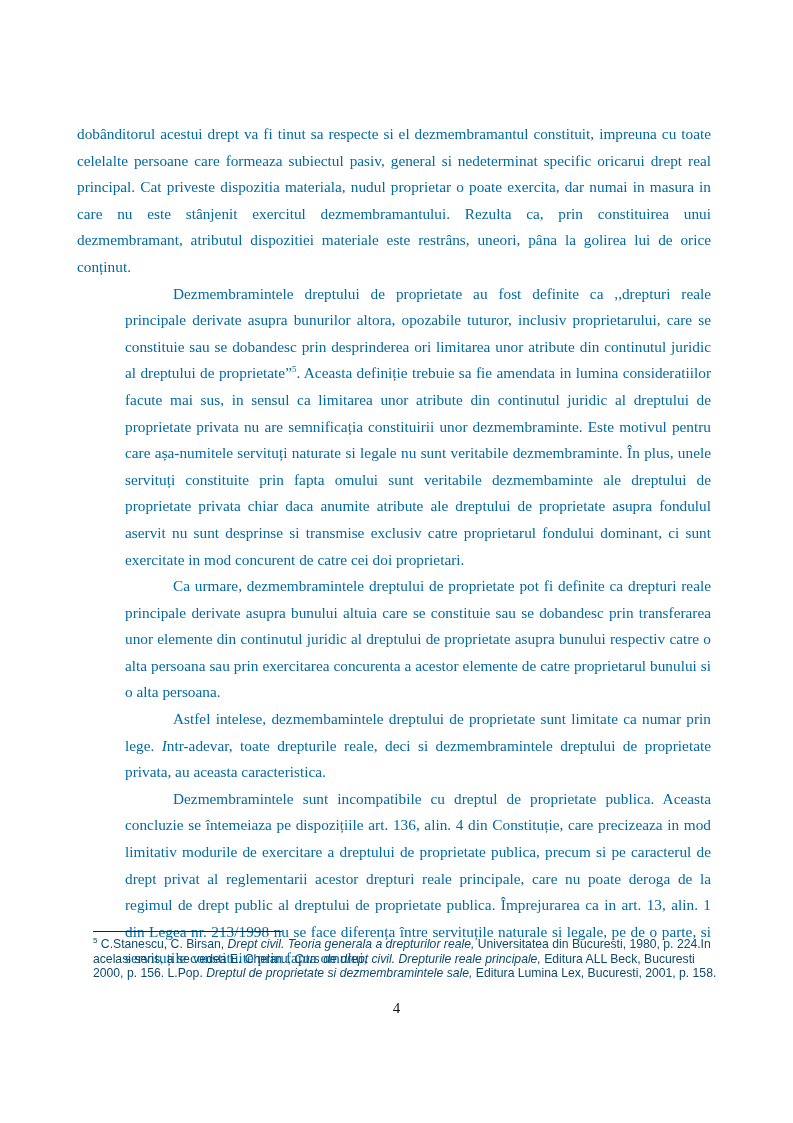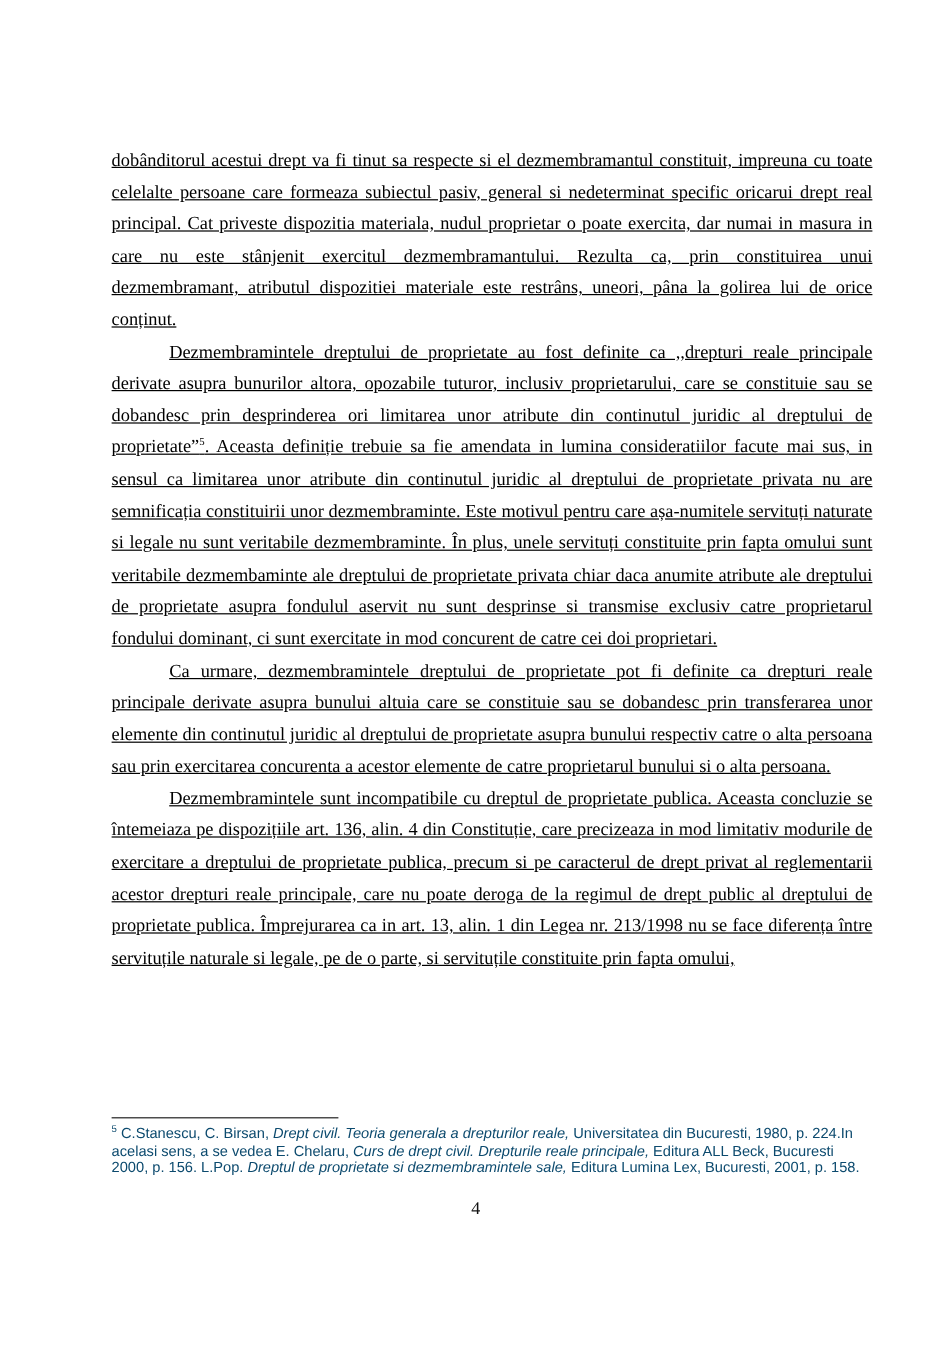--- a/index.html
+++ b/index.html
@@ -1,26 +1,25 @@
 <!DOCTYPE html>
 <html><head>
 <meta charset="utf-8">
 <style>
   html, body { margin: 0; padding: 0; background: #ffffff; }
   body { width: 793px; height: 1123px; position: relative; overflow: hidden; }
   .page { position: absolute; left: 0; top: 0; width: 793px; height: 1123px; background: #fff; }
   .body-text {
-    position: absolute; left: 93px; top: 121px; width: 634px;
+    position: absolute; left: 77px; top: 121px; width: 634px;
     font-family: "Liberation Serif", "DejaVu Serif", serif;
-    font-size: 15.3px; line-height: 26.6px; color: #000000;
+    font-size: 15.3px; line-height: 26.6px; color: #0369a1;
     text-align: justify;
-    text-decoration: underline;
   }
   .body-text p { margin: 0; }
-  .body-text p.indent { text-indent: 48px; }
+  .body-text p.indent { text-indent: 48px; margin-left: 48px; }
   sup { font-size: 9px; line-height: 0; vertical-align: super; }
   .rule { position: absolute; left: 93px; top: 931px; width: 189px; height: 0; border-top: 1px solid #222; }
   .footnote {
     position: absolute; left: 93px; top: 937px; width: 634px;
     font-family: "Liberation Sans", "DejaVu Sans", sans-serif;
     font-size: 12.2px; line-height: 14.6px; color: #0c4a6e;
   }
   .footnote sup { font-size: 8px; }
   .footnote em { font-style: italic; }
   .page-number {
@@ -29,20 +28,21 @@
   }
 </style>
 </head>
 <body>
 
 <div class="page">
   <div class="body-text">
     <p>dobânditorul  acestui drept va fi tinut sa respecte si el dezmembramantul constituit, impreuna cu toate celelalte persoane care formeaza subiectul pasiv, general si nedeterminat specific oricarui drept real principal. Cat priveste dispozitia materiala, nudul proprietar o poate exercita, dar numai in masura in care nu este stânjenit exercitul dezmembramantului. Rezulta ca, prin constituirea unui dezmembramant, atributul dispozitiei materiale este restrâns, uneori, pâna la golirea lui de orice conținut.</p>
     <p class="indent"><span>Dezmembramintele dreptului de proprietate au fost definite ca ,,drepturi reale principale derivate asupra bunurilor altora, opozabile tuturor, inclusiv proprietarului, care se constituie sau se dobandesc prin desprinderea ori limitarea unor atribute din  continutul juridic al dreptului de proprietate”</span><sup>5</sup><span>. Aceasta definiție trebuie sa fie amendata in lumina consideratiilor facute mai sus, in sensul ca limitarea unor atribute din  continutul juridic al dreptului de proprietate privata nu are semnificația constituirii unor dezmembraminte. Este motivul pentru care așa-numitele servituți naturate si legale nu sunt veritabile dezmembraminte. În plus, unele servituți constituite prin fapta omului sunt veritabile dezmembaminte ale dreptului de proprietate privata chiar daca anumite atribute ale dreptului de proprietate asupra fondulul aservit nu sunt desprinse si transmise exclusiv catre proprietarul fondului dominant, ci sunt exercitate in mod concurent de catre cei doi  proprietari.</span></p>
     <p class="indent">Ca urmare, dezmembramintele dreptului de proprietate pot fi definite ca drepturi reale principale derivate asupra bunului altuia care se constituie sau se dobandesc prin transferarea unor elemente din  continutul juridic al dreptului de proprietate asupra bunului respectiv catre o alta persoana sau prin exercitarea concurenta a acestor elemente de catre proprietarul bunului si o alta persoana.</p>
+    <p class="indent"><span>Astfel intelese, dezmembamintele dreptului de proprietate sunt limitate ca numar prin lege. </span><em>I</em><span>ntr-adevar, toate drepturile reale, deci si dezmembramintele dreptului de proprietate privata, au aceasta caracteristica.</span></p>
     <p class="indent">Dezmembramintele sunt incompatibile cu dreptul de proprietate publica. Aceasta concluzie se întemeiaza pe dispozițiile art. 136, alin. 4 din Constituție, care precizeaza in mod limitativ modurile de exercitare a dreptului de proprietate publica, precum si pe caracterul de drept privat al reglementarii acestor drepturi reale principale, care nu poate deroga de la regimul de drept public al dreptului de proprietate publica. Împrejurarea ca in art. 13, alin. 1 din Legea nr. 213/1998 nu se face diferența între servituțile naturale si legale, pe de o parte, si servituțile constituite prin fapta omului,</p>
   </div>
 
   <div class="rule"></div>
 
   <div class="footnote"><sup>5</sup><span> C.Stanescu, C. Birsan, </span><em>Drept civil. Teoria generala a drepturilor reale,</em><span> Universitatea din Bucuresti, 1980, p. 224.In acelasi sens, a se vedea E. Chelaru, </span><em>Curs de drept civil. Drepturile reale principale,</em><span> Editura ALL Beck, Bucuresti 2000, p. 156. L.Pop. </span><em>Dreptul de proprietate si dezmembramintele sale,</em><span> Editura Lumina Lex, Bucuresti, 2001, p. 158.</span></div>
 
   <div class="page-number">4</div>
 </div>
 

